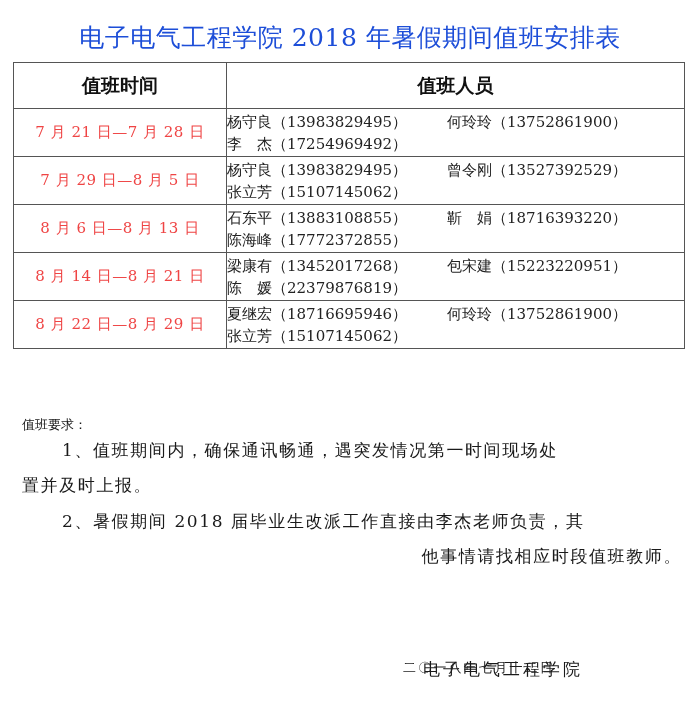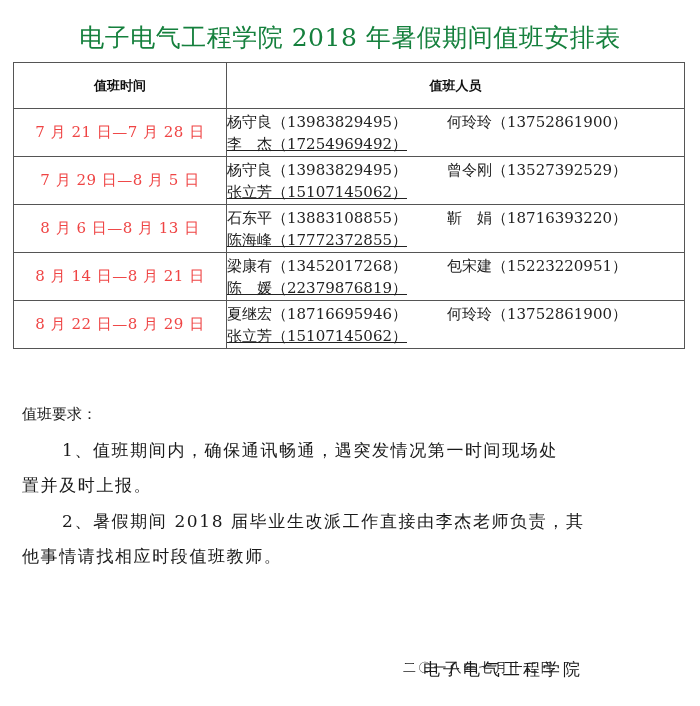--- a/index.html
+++ b/index.html
@@ -3,57 +3,57 @@
 <meta charset="utf-8">
 <style>
   html, body { margin: 0; padding: 0; background: #ffffff; }
   body {
     width: 700px; height: 706px; position: relative; overflow: hidden;
     font-family: "DejaVu Serif", "Liberation Serif", serif;
     color: #1a1a1a;
   }
   .title {
     position: absolute; left: 0; top: 20px; width: 700px; height: 36px;
-    text-align: center; font-size: 25px; line-height: 36px; color: #15803d;
+    text-align: center; font-size: 25px; line-height: 36px; color: #1d4ed8;
     letter-spacing: 0.5px;
   }
   table.duty {
     position: absolute; left: 13px; top: 62px; width: 672px;
     border-collapse: collapse; table-layout: fixed;
   }
   table.duty td, table.duty th {
     border: 1.5px solid #555;
     padding: 0;
   }
   table.duty th {
-    height: 45px; font-size: 13px; font-weight: bold; color: #111;
+    height: 45px; font-size: 19px; font-weight: bold; color: #111;
     font-family: "DejaVu Sans", "Liberation Sans", sans-serif;
   }
   .col-time { width: 213px; }
   td.time {
     text-align: center; font-size: 15px; height: 47px; color: #ef4444;
     letter-spacing: 0.5px;
   }
   td.people {
-    font-size: 15px; color: #222; padding-left: 8px; vertical-align: middle; text-decoration: underline;
+    font-size: 15px; color: #222; padding-left: 8px; vertical-align: middle;
   }
   .pline { height: 22px; line-height: 22px; white-space: nowrap; position: relative; }
   .p1 { display: inline-block; width: 220px; }
   .p2 { display: inline-block; }
   .req-title {
-    position: absolute; left: 22px; top: 401px; font-size: 15px; line-height: 26px;
+    position: absolute; left: 22px; top: 412px; font-size: 13px; line-height: 26px;
   }
   .para {
     position: absolute; left: 22px; width: 660px; font-size: 17px; line-height: 26px;
     letter-spacing: 1.6px;
   }
   .p-1 { top: 437px; }
   .p-1b { top: 472px; }
   .p-2 { top: 508px; }
-  .p-2b { top: 543px; }
+  .p-2b { top: 543px; text-align: right; }
   .indent { padding-left: 40px; }
   .sign-org {
     position: absolute; left: 423px; top: 620px; font-size: 17px; line-height: 26px;
     letter-spacing: 3px;
     margin-top: 36px;
   }
   .sign-date {
     position: absolute; left: 403px; top: 655px; font-size: 13px; line-height: 26px;
     letter-spacing: 2.2px;
   }

